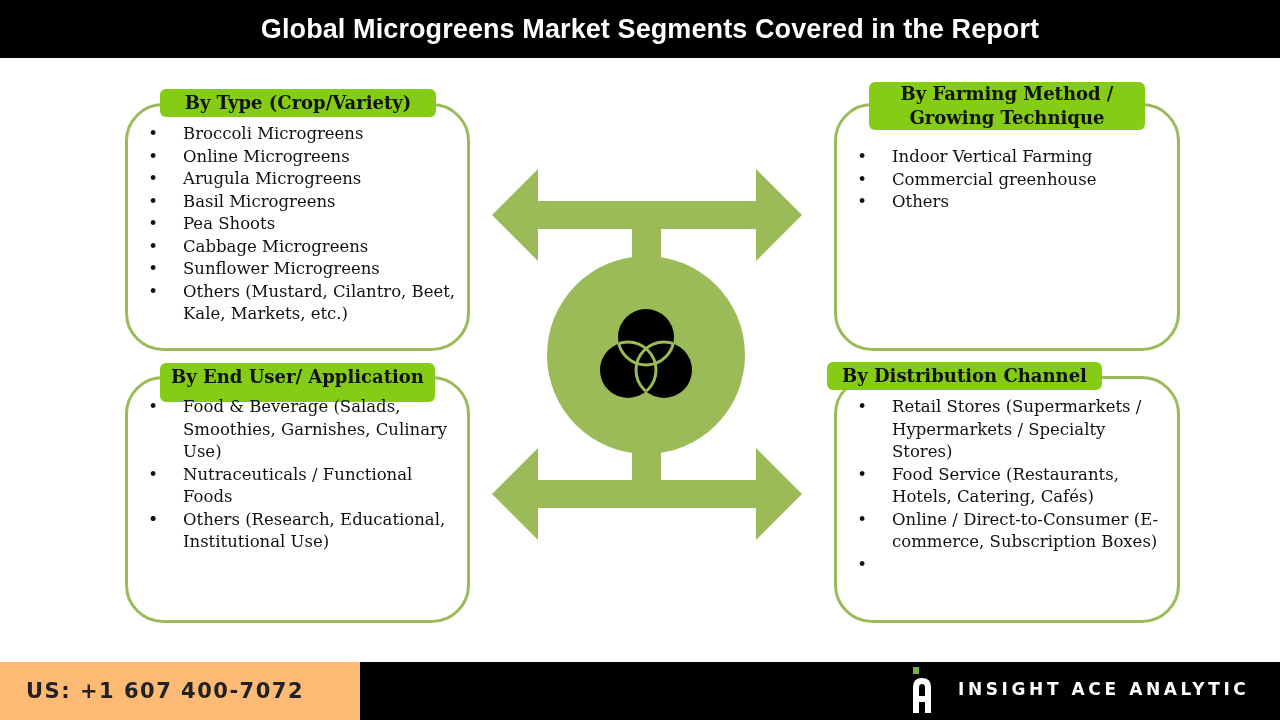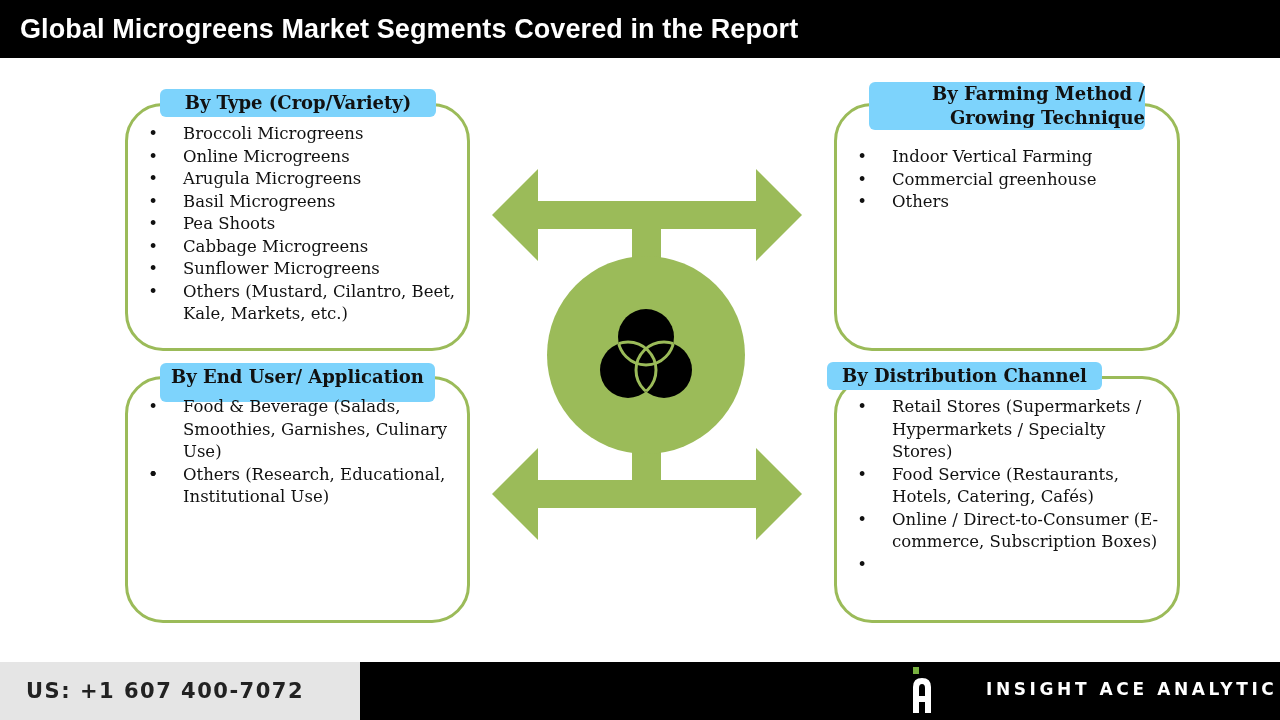--- a/index.html
+++ b/index.html
@@ -1,33 +1,33 @@
 <!DOCTYPE html>
 <html><head>
 <meta charset="utf-8">
 <style>
   * { margin:0; padding:0; box-sizing:border-box; }
   html, body { width:1280px; height:720px; overflow:hidden; background:#ffffff; }
   body { position:relative; font-family:"DejaVu Serif", "Liberation Serif", serif; }
-  .header { position:absolute; left:0; top:0; width:1280px; height:58px; background:#000; display:flex; align-items:center; justify-content:flex-start;padding-left:20px; }
+  .header { position:absolute; left:0; top:0; width:1280px; height:58px; background:#000; display:flex; align-items:center; justify-content:center;padding-left:20px; }
   .header-title { color:#fff; font-family:"Liberation Sans", sans-serif; font-weight:bold; font-size:27px; letter-spacing:0.1px; }
 
   .box { position:absolute; border:3px solid #9bbb59; border-radius:38px; background:#fff; }
-  .box-label { position:absolute; background:#7dd3fc; border-radius:6px; color:#111; font-weight:bold; font-size:18px; text-align:center; line-height:24px; font-family:"DejaVu Serif", "Liberation Serif", serif; }
+  .box-label { position:absolute; background:#84cc16; border-radius:6px; color:#111; font-weight:bold; font-size:18px; text-align:center; line-height:24px; font-family:"DejaVu Serif", "Liberation Serif", serif; }
   .items { position:absolute; list-style:none; font-size:16.5px; line-height:22.5px; color:#111; }
   .items li { position:relative; padding-left:35px; }
   .items li .bullet { position:absolute; left:0; top:0; width:10px; text-align:center; }
 
   .center-graphic { position:absolute; left:490px; top:165px; width:315px; height:380px; }
 
-  .footer-left { position:absolute; left:0; top:662px; width:360px; height:58px; background:#e5e5e5; display:flex; align-items:center; padding-left:26px; }
+  .footer-left { position:absolute; left:0; top:662px; width:360px; height:58px; background:#fdba74; display:flex; align-items:center; padding-left:26px; }
   .phone { font-family:"DejaVu Sans", "Liberation Sans", sans-serif; font-weight:bold; font-size:21px; letter-spacing:1.5px; color:#222; }
   .footer-right { position:absolute; left:360px; top:662px; width:920px; height:58px; background:#000; }
   .logo-mark { position:absolute; left:550px; top:5px; width:24px; height:46px; }
-  .brand { position:absolute; left:598px; top:17px; color:#fff; font-family:"DejaVu Sans", "Liberation Sans", sans-serif; font-weight:bold; font-size:17px; letter-spacing:3.6px;margin-left:28px; }
+  .brand { position:absolute; left:598px; top:17px; color:#fff; font-family:"DejaVu Sans", "Liberation Sans", sans-serif; font-weight:bold; font-size:17px; letter-spacing:3.6px; }
 </style>
 </head>
 <body>
 
 <div class="header">
   <div class="header-title">Global Microgreens Market Segments Covered in the Report</div>
 </div>
 
 <div class="box" style="left:125px; top:103px; width:345px; height:248px;"></div>
 <div class="box-label" style="left:160px; top:89px; width:276px; height:28px; line-height:28px;">By Type (Crop/Variety)</div>
@@ -36,35 +36,35 @@
   <li><span class="bullet">•</span><span>Online Microgreens</span></li>
   <li><span class="bullet">•</span><span>Arugula Microgreens</span></li>
   <li><span class="bullet">•</span><span>Basil Microgreens</span></li>
   <li><span class="bullet">•</span><span>Pea Shoots</span></li>
   <li><span class="bullet">•</span><span>Cabbage Microgreens</span></li>
   <li><span class="bullet">•</span><span>Sunflower Microgreens</span></li>
   <li><span class="bullet">•</span><span>Others (Mustard, Cilantro, Beet, Kale, Markets, etc.)</span></li>
 </ul>
 
 <div class="box" style="left:834px; top:103px; width:346px; height:248px;"></div>
-<div class="box-label" style="left:869px; top:82px; width:276px; height:48px; padding-top:0px;text-align:right;">
+<div class="box-label" style="left:869px; top:82px; width:276px; height:48px; padding-top:0px;">
   <div>By Farming Method /</div>
   <div>Growing Technique</div>
 </div>
 <ul class="items" style="left:857px; top:146px; width:310px;">
   <li><span class="bullet">•</span><span>Indoor Vertical Farming</span></li>
   <li><span class="bullet">•</span><span>Commercial greenhouse</span></li>
   <li><span class="bullet">•</span><span>Others</span></li>
 </ul>
 
 <div class="box" style="left:125px; top:376px; width:345px; height:247px;"></div>
 <div class="box-label" style="left:160px; top:363px; width:275px; height:39px; line-height:28px;">By End User/ Application</div>
 <ul class="items" style="left:148px; top:396px; width:300px;">
   <li><span class="bullet">•</span><span>Food &amp; Beverage (Salads, Smoothies, Garnishes, Culinary Use)</span></li>
-  <li><span class="bullet">•</span></li>
+  <li><span class="bullet">•</span><span>Nutraceuticals / Functional Foods</span></li>
   <li><span class="bullet">•</span></li>
   <li><span class="bullet">•</span><span>Others (Research, Educational, Institutional Use)</span></li>
 </ul>
 
 <div class="box" style="left:834px; top:376px; width:346px; height:247px;"></div>
 <div class="box-label" style="left:827px; top:362px; width:275px; height:28px; line-height:28px;">By Distribution Channel</div>
 <ul class="items" style="left:857px; top:396px; width:305px;">
   <li><span class="bullet">•</span><span>Retail Stores (Supermarkets / Hypermarkets / Specialty Stores)</span></li>
   <li><span class="bullet">•</span><span>Food Service (Restaurants, Hotels, Catering, Cafés)</span></li>
   <li><span class="bullet">•</span><span>Online / Direct-to-Consumer (E-commerce, Subscription Boxes)</span></li>

